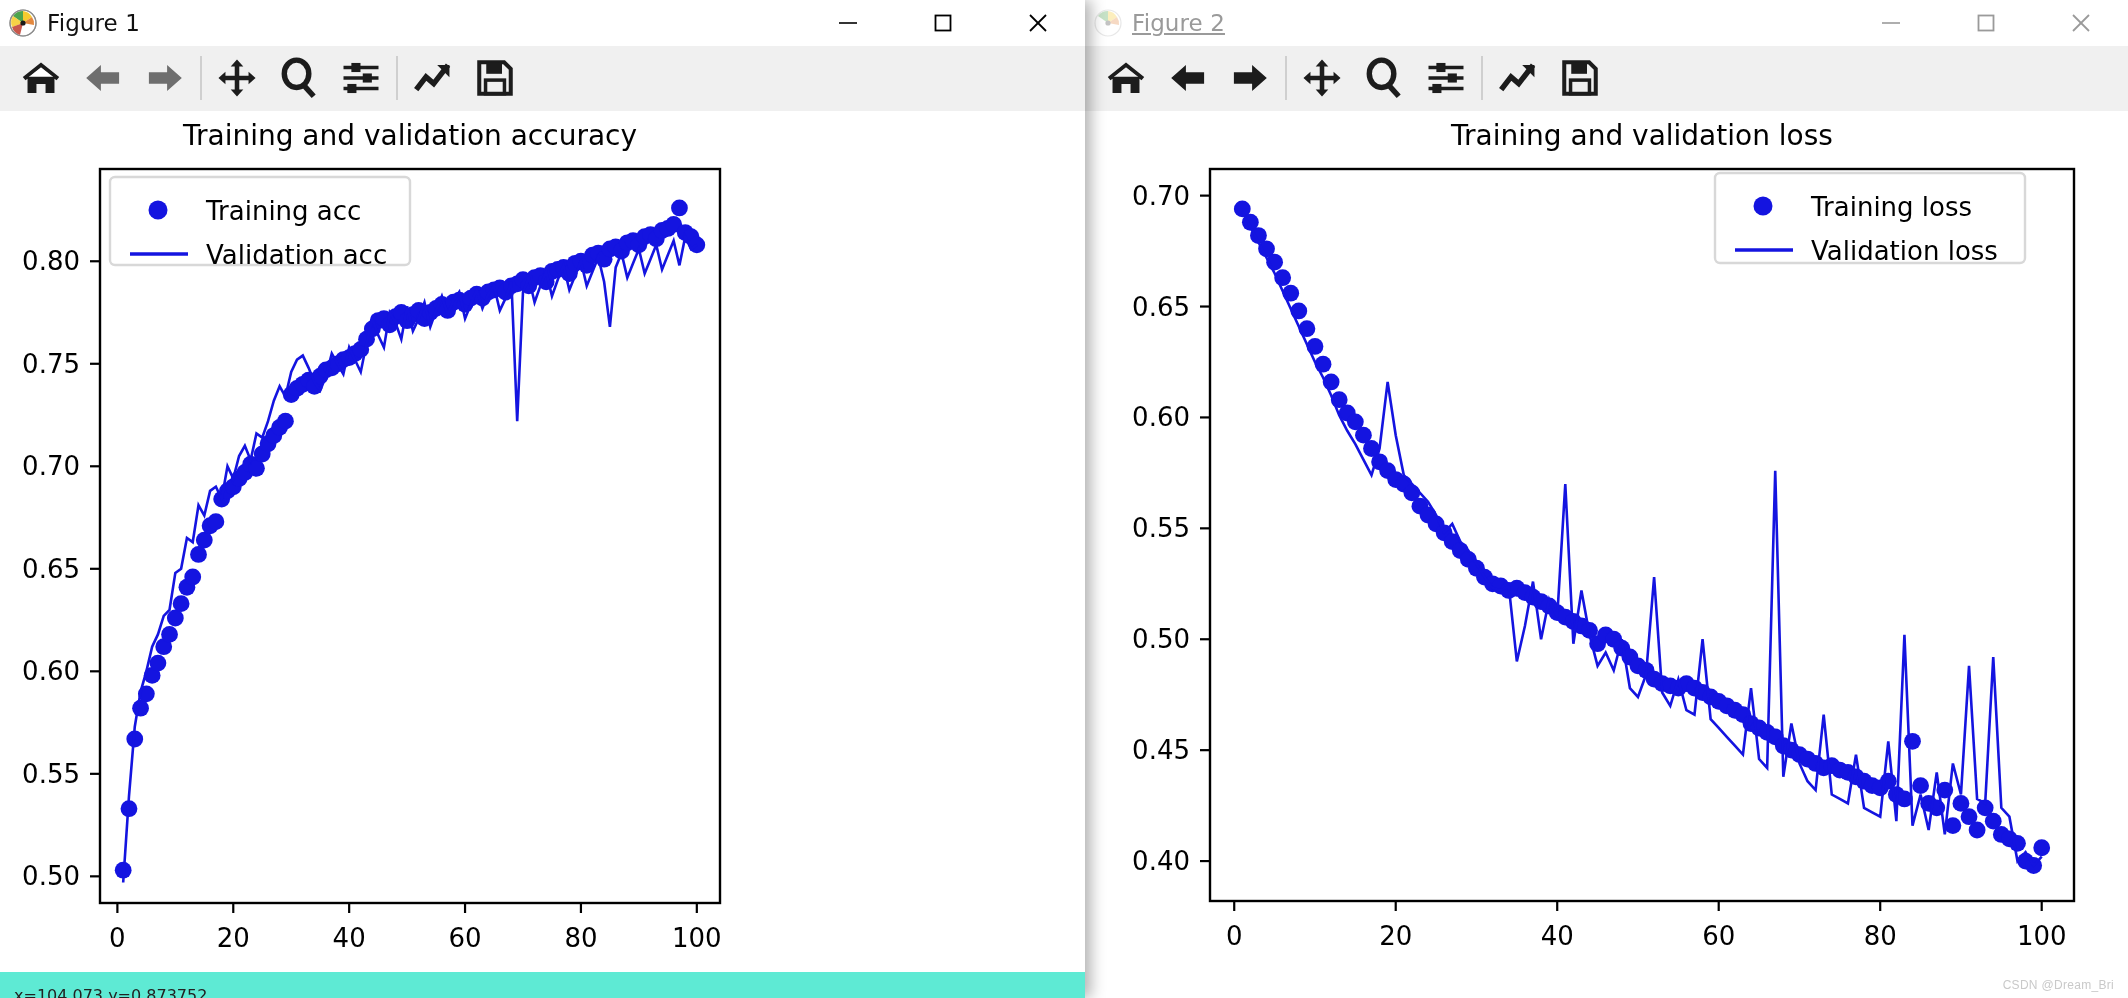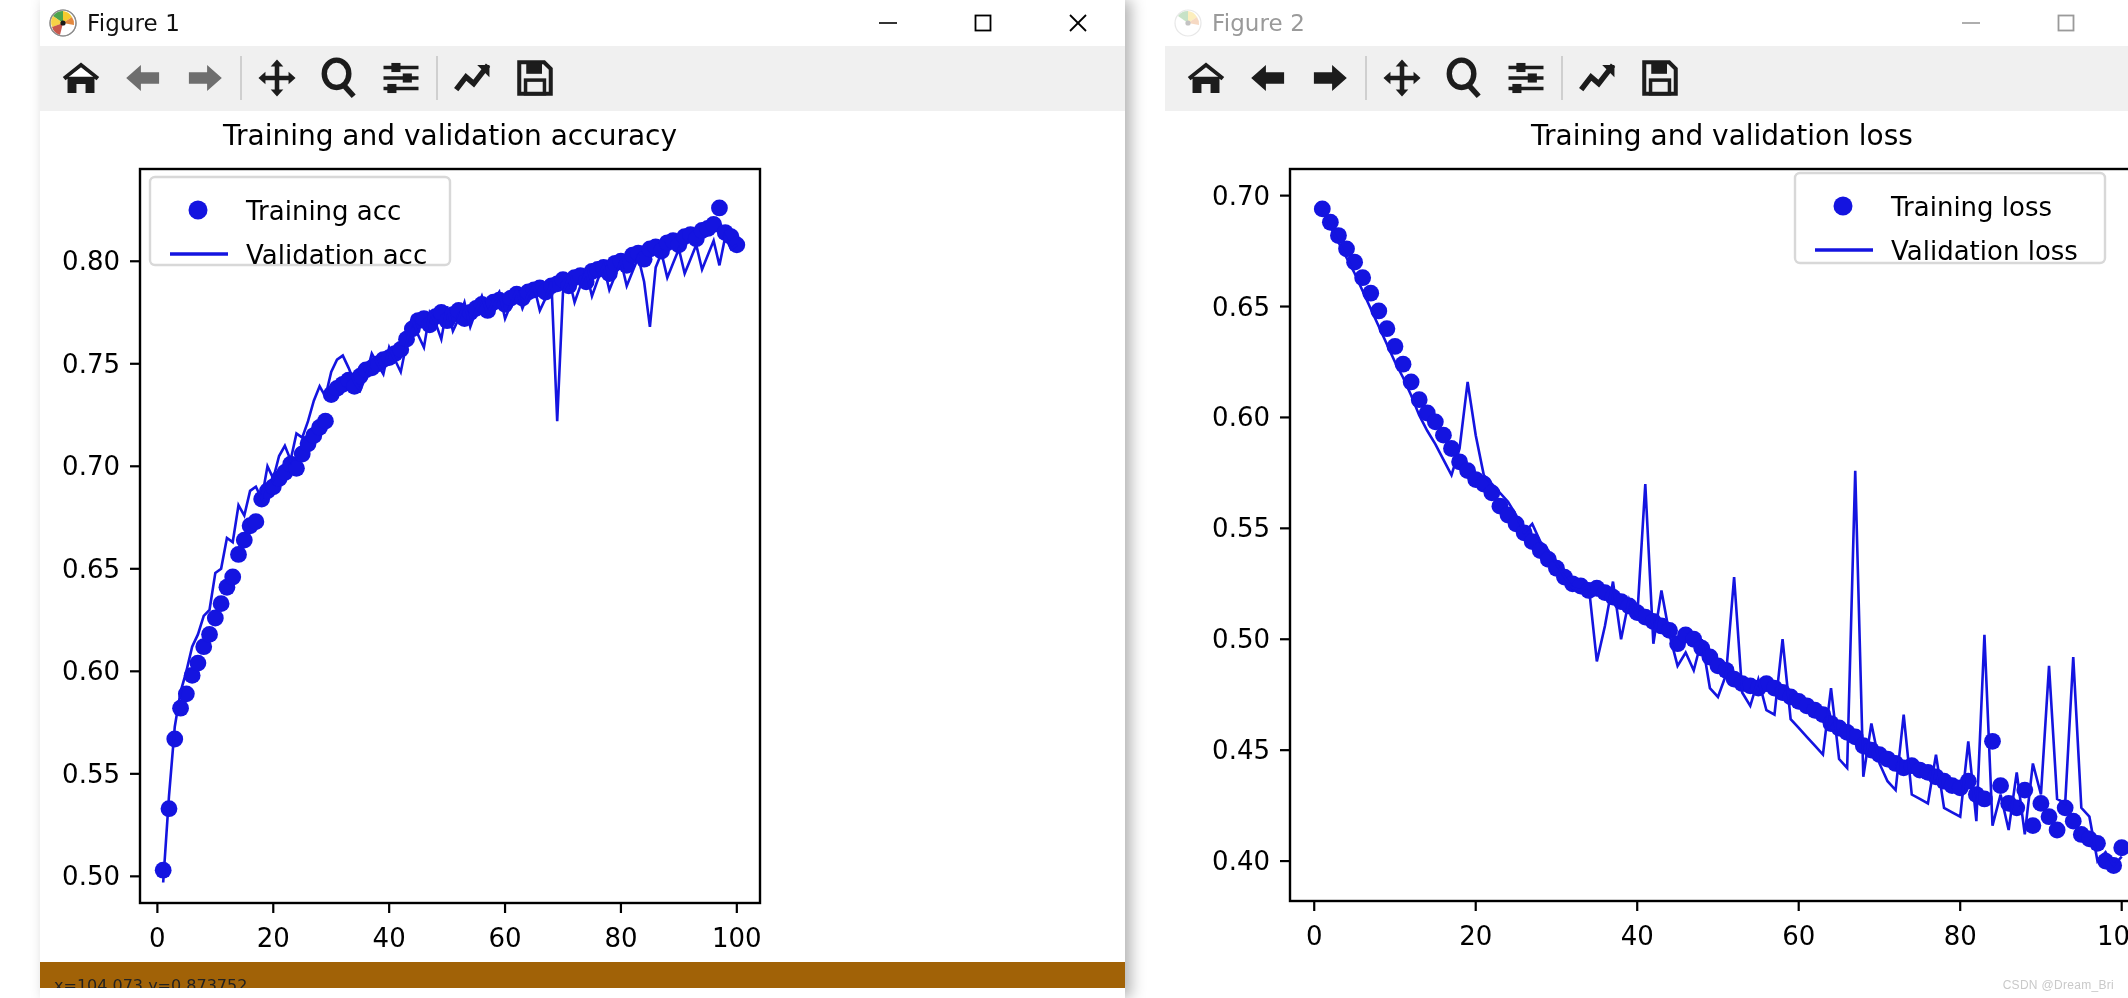--- a/index.html
+++ b/index.html
@@ -5,38 +5,38 @@
   * { box-sizing: border-box; margin: 0; padding: 0; }
   html, body {
     width: 2128px; height: 998px;
     font-family: "DejaVu Sans", sans-serif;
     background: #ffffff;
     overflow: hidden;
   }
   #root { position: relative; width: 2128px; height: 998px; display: flex; }
 
   
-  .window { position: relative; height: 998px; background: #ffffff; display: flex; flex-direction: column; margin-left: 40px; }
+  .window { position: relative; height: 998px; background: #ffffff; display: flex; flex-direction: column; }
   #win1 { width: 1085px; z-index: 3; box-shadow: 6px 0 14px rgba(0,0,0,0.30); }
   #win2 { width: 1043px; z-index: 1; }
 
   .titlebar {
     height: 46px; flex: 0 0 46px;
     display: flex; align-items: center;
     background: #ffffff; position: relative;
   }
   #win2 .titlebar { background: #ffffff; }
 
   .win-icon { width: 30px; height: 30px; margin-left: 8px; flex: 0 0 30px; position: relative; }
   .win-title {
     font-family: "DejaVu Sans", sans-serif;
     font-size: 23px; color: #111; margin-left: 9px; letter-spacing: 0.1px;
     white-space: nowrap;
   }
-  #win2 .win-title { color: #9a9a9a; }
+  #win2 .win-title { color: #9a9a9a; text-decoration: underline; }
   #win2 .win-icon { opacity: 0.35; }
 
   .win-controls { position: absolute; right: 0; top: 0; height: 46px; display: flex; }
   .wc {
     width: 95px; height: 46px;
     display: flex; align-items: center; justify-content: center;
     color: #000;
   }
   #win2 .wc { color: #9a9a9a; }
   .wc svg { display: block; }
@@ -55,22 +55,22 @@
   }
   .tb-sep { width: 2px; height: 44px; background: #cfcfcf; margin: 0 4px; }
   .tb-btn svg { display: block; }
 
   
   .canvas { flex: 1 1 auto; background: #ffffff; position: relative; overflow: hidden; }
   .canvas svg { display: block; }
 
   
   .statusbar {
-    position: absolute; left: 0; bottom: 10px; width: 100%;
-    height: 26px; background: #a16207;
+    position: absolute; left: 0; bottom: 0; width: 100%;
+    height: 26px; background: #5eead4;
     display: flex; align-items: center; padding-left: 14px;
     font-family: "DejaVu Sans", sans-serif; font-size: 16px; color: #222;
     overflow: hidden;
   }
   .statusbar span { position: relative; top: 10px; white-space: nowrap; }
 
   .watermark {
     position: absolute; right: 14px; bottom: 6px;
     font-family: "Liberation Sans", sans-serif;
     font-size: 12px; color: #c9c9c9; letter-spacing: 0.3px;

